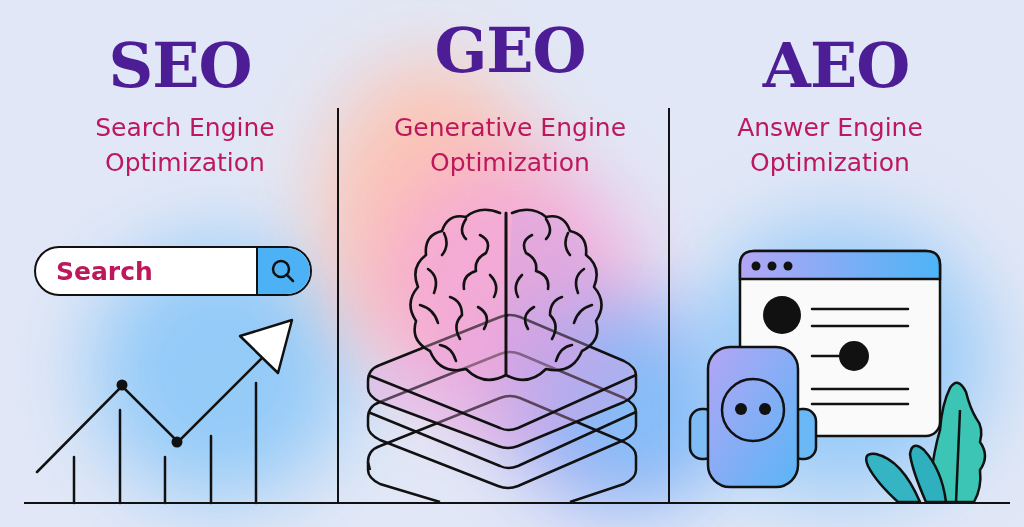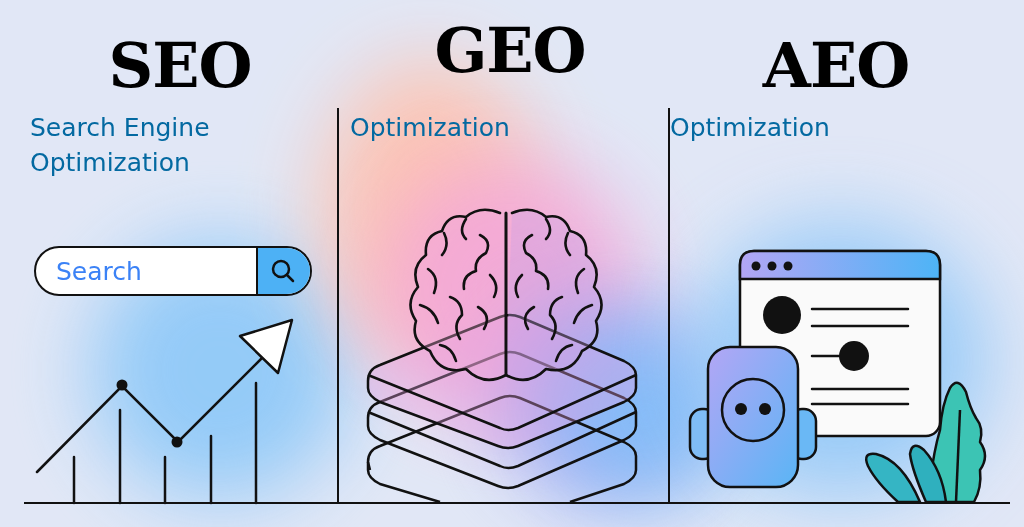--- a/index.html
+++ b/index.html
@@ -1,29 +1,29 @@
 <!DOCTYPE html>
 <html><head>
 <meta charset="utf-8">
 <style>
   html, body { margin:0; padding:0; }
   body { width:1024px; height:527px; overflow:hidden; position:relative;
     background:#e1e7f6; font-family:"DejaVu Sans", sans-serif; }
   .bg { position:absolute; inset:0; overflow:hidden; }
   .blob { position:absolute; border-radius:50%; filter:blur(40px); }
   .heading { position:absolute; font-family:"DejaVu Serif", "Liberation Serif", serif; font-weight:bold;
-    font-size:62px; color:#000000; text-align:center; letter-spacing:-1px; line-height:1; }
+    font-size:62px; color:#4c1d95; text-align:center; letter-spacing:-1px; line-height:1; }
   .sub { position:absolute; font-family:"DejaVu Sans", sans-serif; font-size:25px; font-weight:500;
-    color:#0369a1; text-align:left; line-height:35px; }
+    color:#be185d; text-align:center; line-height:35px; }
   .divider { position:absolute; width:2px; background:#111; top:108px; height:395px; }
   .baseline { position:absolute; left:24px; width:986px; top:502px; height:2px; background:#111; }
   svg { position:absolute; overflow:visible; }
   .search { position:absolute; left:34px; top:246px; width:278px; height:50px; border:2.5px solid #111;
     border-radius:25px; background:#fff; box-sizing:border-box; overflow:hidden; }
-  .search-text { position:absolute; left:20px; top:9px; font-size:25px; font-weight:normal; color:#3b82f6; }
+  .search-text { position:absolute; left:20px; top:9px; font-size:25px; font-weight:bold; color:#be185d; }
   .search-btn { position:absolute; right:0; top:0; width:52px; height:100%; background:#4db1f5;
     border-left:2.5px solid #111; }
 </style>
 </head>
 <body>
 
 <div class="bg">
   <div class="blob" style="left:90px;top:240px;width:260px;height:260px;background:#8cc8f8;opacity:.9"></div>
   <div class="blob" style="left:320px;top:60px;width:220px;height:300px;background:#ffc1ad;opacity:.9"></div>
   <div class="blob" style="left:380px;top:160px;width:260px;height:260px;background:#f4a8d8;opacity:.9"></div>
@@ -34,23 +34,25 @@
 
 <div class="heading" style="left:60px;top:35px;width:240px;">SEO</div>
 <div class="heading" style="left:390px;top:20px;width:240px;">GEO</div>
 <div class="heading" style="left:716px;top:35px;width:240px;">AEO</div>
 
 <div class="sub" style="left:30px;top:110px;width:310px;">
   <div>Search Engine</div>
   <div>Optimization</div>
 </div>
 <div class="sub" style="left:350px;top:110px;width:320px;">
+  <div>Generative Engine</div>
   <div>Optimization</div>
 </div>
 <div class="sub" style="left:670px;top:110px;width:320px;">
+  <div>Answer Engine</div>
   <div>Optimization</div>
 </div>
 
 <div class="divider" style="left:337px;"></div>
 <div class="divider" style="left:668px;"></div>
 <div class="baseline"></div>
 
 <div class="search">
   <span class="search-text">Search</span>
   <div class="search-btn">

